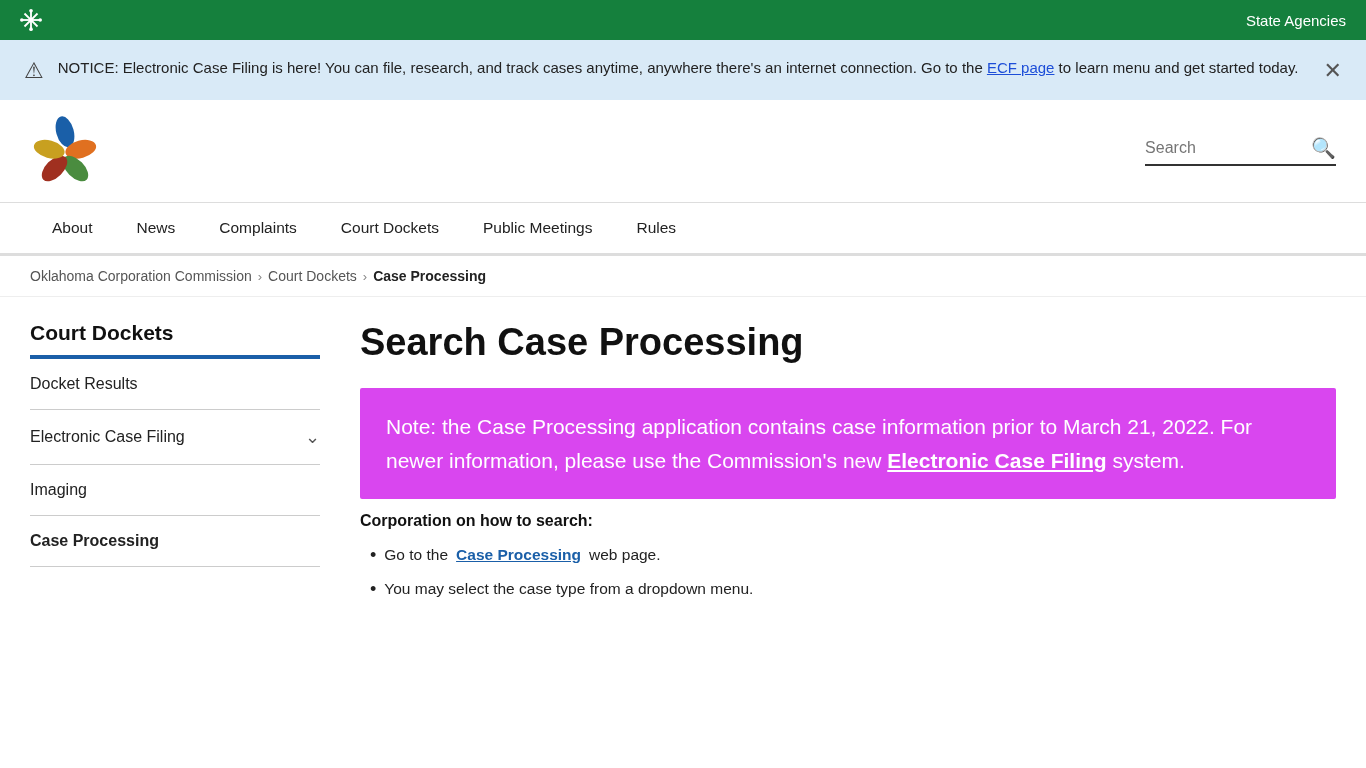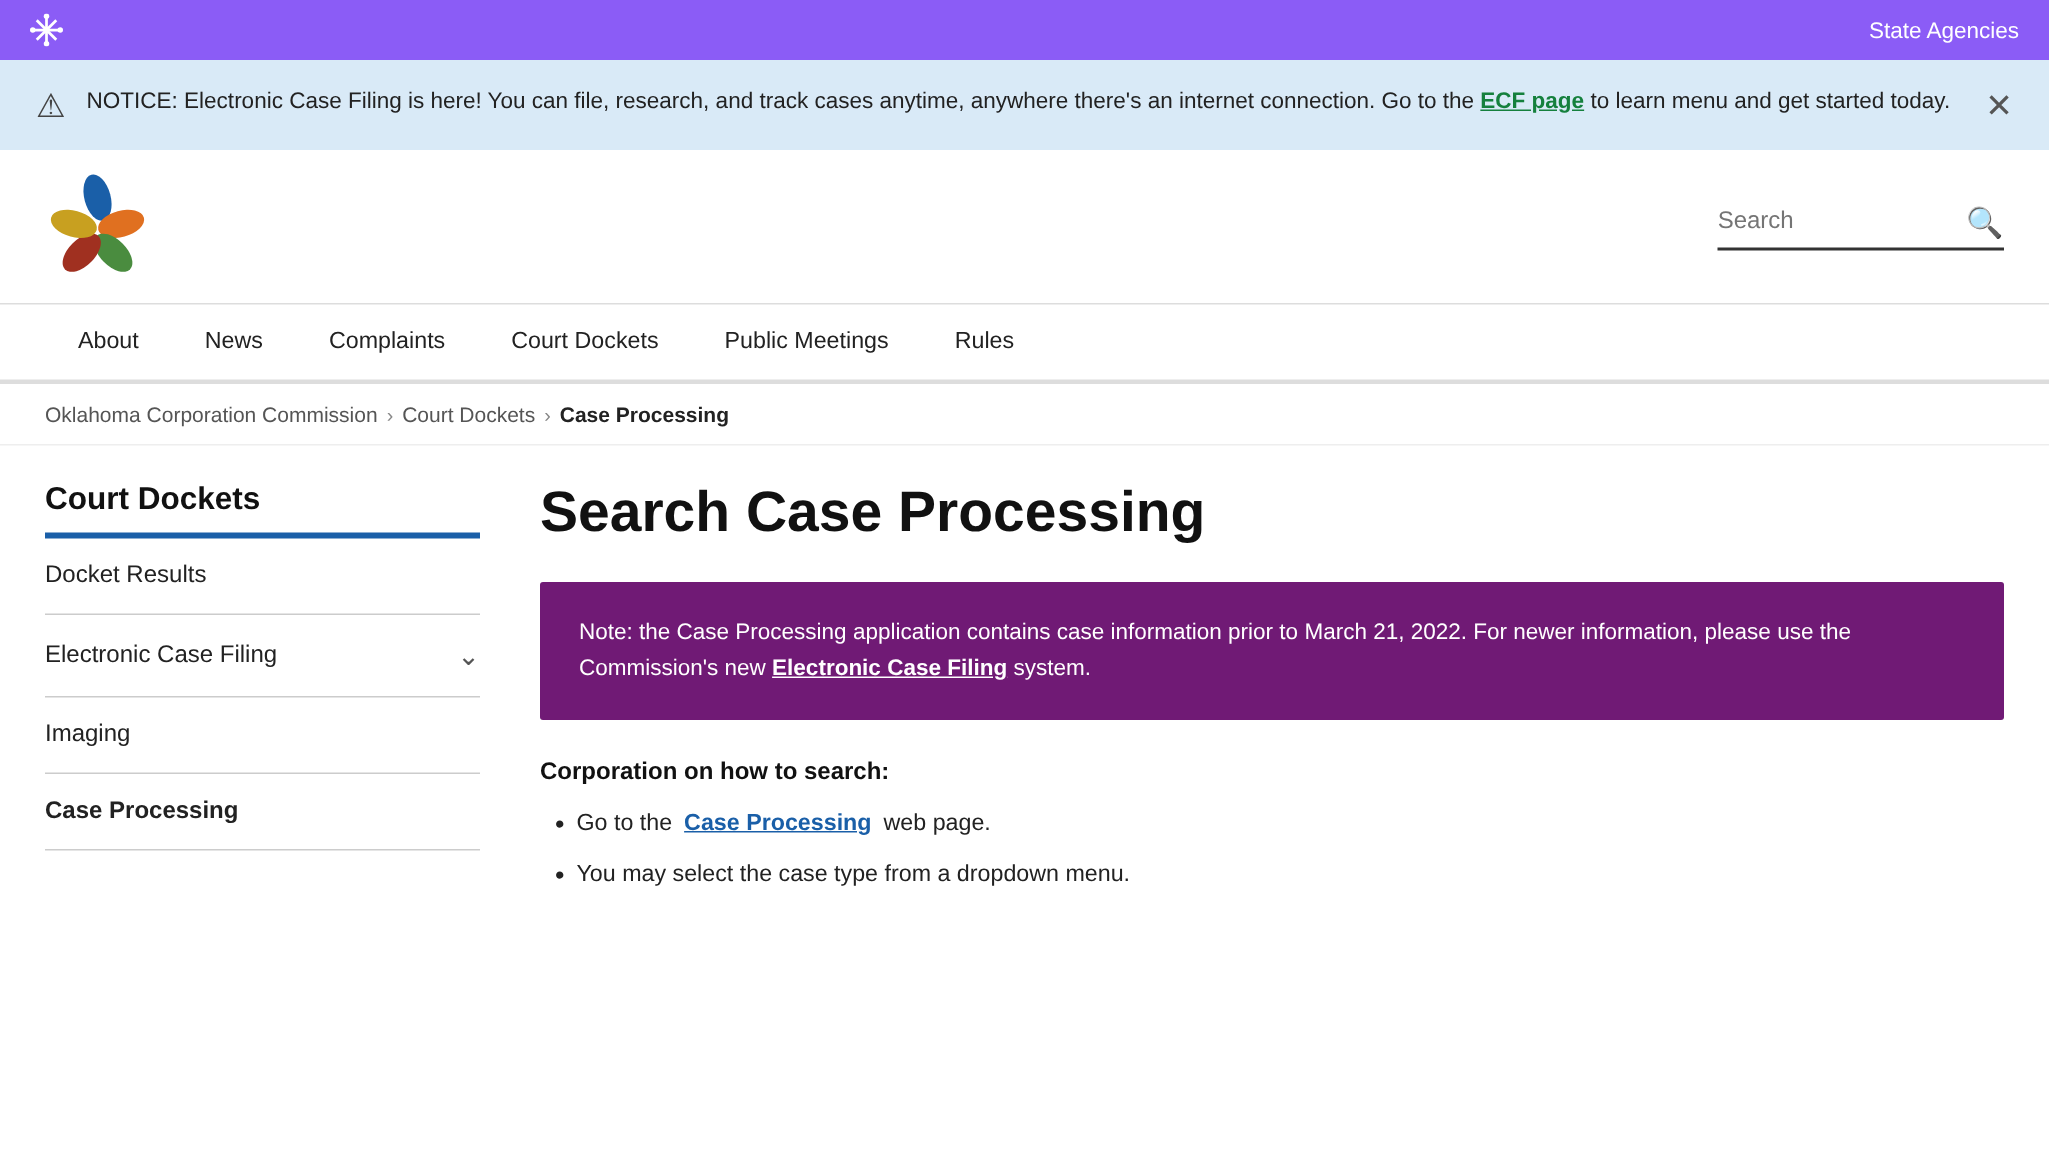--- a/index.html
+++ b/index.html
@@ -1,20 +1,20 @@
 <!DOCTYPE html>
 <html><head>
   <meta charset="utf-8">
   <style>
     * { box-sizing: border-box; margin: 0; padding: 0; }
     body { font-family: Arial, sans-serif; color: #333; background: #fff; font-size: 16px; }
 
     
     .top-bar {
-      background: #8b5cf6;
+      background: #15803d;
       color: #fff;
       display: flex;
       align-items: center;
       justify-content: space-between;
       padding: 6px 20px;
       height: 40px;
     }
     .top-bar-logo { display: flex; align-items: center; }
     .top-bar-logo svg { width: 22px; height: 22px; }
     .top-bar-links { font-size: 15px; color: #fff; cursor: pointer; }
@@ -23,21 +23,21 @@
     .notice-banner {
       background: #d9eaf7;
       display: flex;
       align-items: flex-start;
       padding: 16px 24px;
       gap: 14px;
       position: relative;
     }
     .notice-banner .notice-icon { font-size: 22px; color: #444; margin-top: 2px; flex-shrink: 0; }
     .notice-banner .notice-text { flex: 1; font-size: 15px; line-height: 1.6; color: #222; }
-    .notice-banner .notice-text a { color: #15803d; font-weight: bold; text-decoration: underline; }
+    .notice-banner .notice-text a { color: #1d4ed8; font-weight: normal; text-decoration: underline; }
     .notice-close { font-size: 22px; cursor: pointer; color: #555; flex-shrink: 0; margin-top: 2px; }
 
     
     .site-header {
       display: flex;
       align-items: center;
       justify-content: space-between;
       padding: 16px 30px;
       border-bottom: 1px solid #ddd;
     }
@@ -117,26 +117,26 @@
 
     
     .main-content { flex: 1; }
     .page-title {
       font-size: 38px;
       font-weight: bold;
       color: #111;
       margin-bottom: 24px;
     }
     .info-box {
-      background: #701a75;
+      background: #d946ef;
       color: #fff;
       padding: 22px 26px;
-      font-size: 15px;
+      font-size: 21px;
       line-height: 1.6;
-      margin-bottom: 26px;
+      margin-bottom: 13px;
       border-radius: 2px;
     }
     .info-box a { color: #fff; font-weight: bold; text-decoration: underline; }
     .instructions-title {
       font-weight: bold;
       font-size: 16px;
       margin-bottom: 16px;
       color: #111;
     }
     .instruction-list { list-style: none; padding-left: 10px; }

